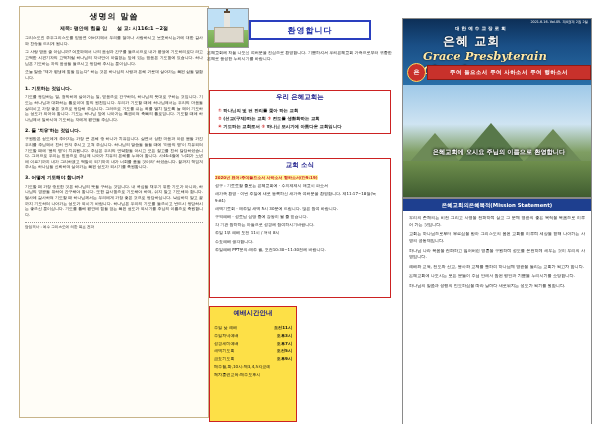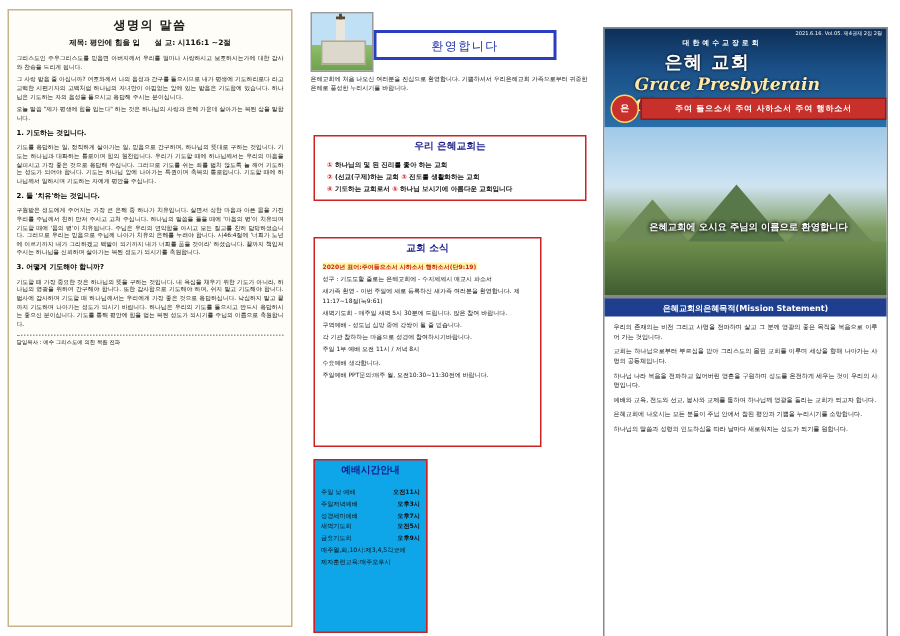--- a/index.html
+++ b/index.html
@@ -9,21 +9,21 @@
     font-family:"DejaVu Sans","Liberation Sans",sans-serif;
     font-size:4.2px;
     color:#111;
     overflow:hidden;
     position:relative;
   }
   .page{position:relative;width:600px;height:424px;}
 
   
   .left-panel{
-    position:absolute;left:5px;top:6px;width:190px;height:412px;
+    position:absolute;left:19px;top:6px;width:190px;height:412px;
     border:1px solid #c8b48a;
     background:#fffdf7;
     box-sizing:border-box;
     padding:3px 5px;
   }
   .sermon-title{
     text-align:center;font-weight:bold;font-size:8px;color:#1a1a1a;
     letter-spacing:1px;margin-top:1px;
   }
   .sermon-sub{
@@ -44,21 +44,21 @@
 
   
   .mid-panel{position:absolute;left:205px;top:6px;width:190px;height:412px;}
 
   .welcome-box{
     position:absolute;left:44px;top:14px;width:118px;height:16px;
     border:2px solid #2a3fbf;background:#ffffff;
     display:flex;align-items:center;justify-content:center;
   }
   .welcome-box span{
-    font-weight:normal;font-size:8px;color:#1f2fa8;letter-spacing:1px;
+    font-weight:bold;font-size:8px;color:#1f2fa8;letter-spacing:1px;
   }
   .church-photo{
     position:absolute;left:2px;top:2px;width:40px;height:38px;
     background:linear-gradient(#bfe0f5 0%,#bfe0f5 55%,#8fbf6a 55%,#6ea24c 100%);
     border:1px solid #999;overflow:hidden;
   }
   .church-photo .steeple{
     position:absolute;left:16px;top:4px;width:6px;height:16px;background:#e8e6df;
   }
   .church-photo .cross{
@@ -81,30 +81,30 @@
   }
   .our-church{
     position:absolute;left:4px;top:84px;width:182px;height:44px;
     border:1.5px solid #cc2222;background:#fff;box-sizing:border-box;
   }
   .our-church .items{padding:3px 8px;font-size:4.4px;line-height:1.85;}
   .our-church .items div{font-weight:bold;}
   .bullet-num{color:#cc2222;font-weight:bold;}
 
   .news-box{
-    position:absolute;left:4px;top:152px;width:152px;height:140px;
+    position:absolute;left:4px;top:152px;width:182px;height:140px;
     border:1.5px solid #cc2222;background:#fff;box-sizing:border-box;
   }
   .news-box .news-list{padding:3px 5px;font-size:4px;line-height:1.55;}
   .news-box .news-list p{margin:0 0 2px 0;}
   .verse-hi{background:#fff6a0;color:#cc2222;font-weight:bold;}
 
   .info-box{
-    position:absolute;left:4px;top:300px;width:76px;height:116px;
-    border:1.5px solid #cc2222;background:#0ea5e9;box-sizing:border-box;
+    position:absolute;left:4px;top:300px;width:88px;height:116px;
+    border:1.5px solid #cc2222;background:#fde047;box-sizing:border-box;
   }
   .info-box .rows{padding:4px 4px;font-size:4.1px;line-height:1.9;}
   .info-box .rows .r{display:flex;justify-content:space-between;}
   .info-box .rows .r .lab{color:#111;}
   .info-box .rows .r .val{color:#111;font-weight:bold;}
 
   .map-box{
     position:absolute;left:97px;top:300px;width:89px;height:116px;
     border:1.5px solid #cc2222;background:#fff;box-sizing:border-box;
   }

